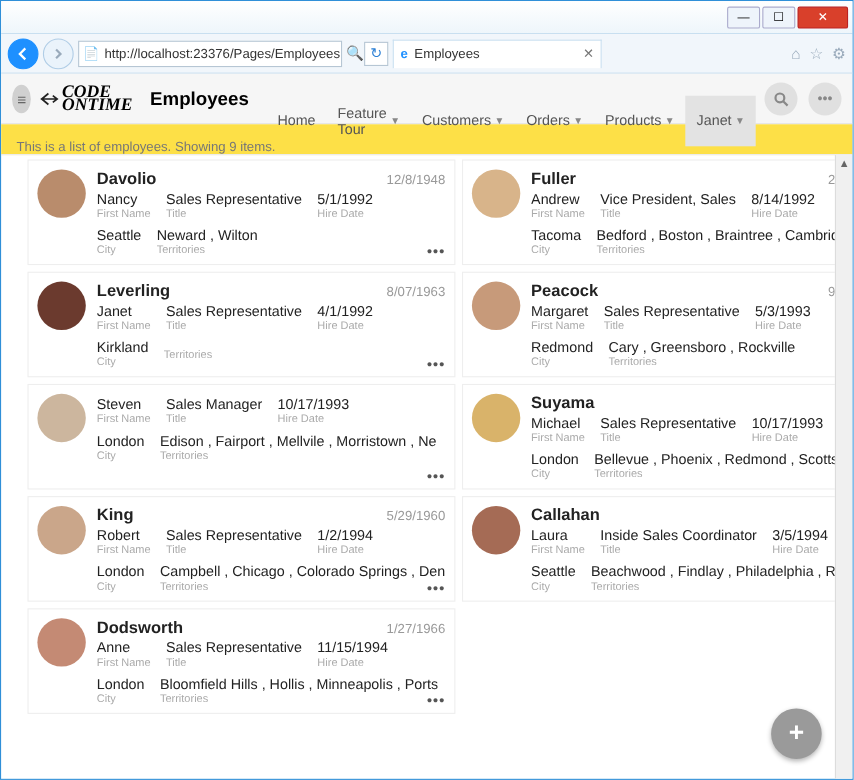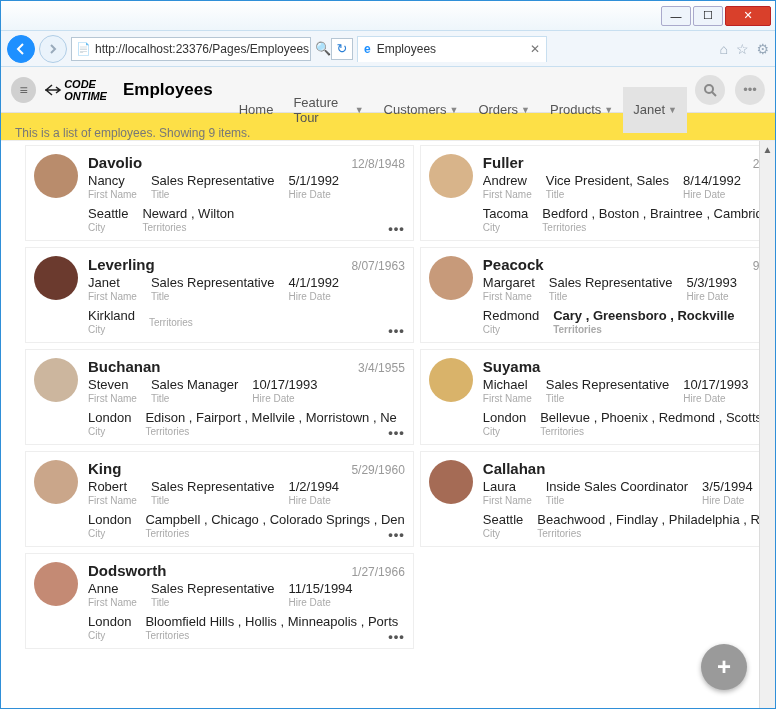--- a/index.html
+++ b/index.html
@@ -52,21 +52,21 @@
   .tab .close{margin-left:auto;color:#777;}
   .chrome-right{margin-left:auto;display:flex;gap:8px;color:#9ab;}
   .chrome-right span{font-size:14px;}
   
   .app-header {
     height:46px; background:#f6f6f6; border-bottom:1px solid #e1e1e1;
     display:flex; align-items:center; padding:0 10px; gap:8px;
   }
   .ham { width:26px;height:26px;border-radius:50%;background:#d0d0d0;display:flex;align-items:center;justify-content:center;color:#666;font-size:14px;}
   .logo { display:flex; align-items:center; gap:2px; font-weight:bold; font-style:italic;}
-  .logo .txt{line-height:12px;font-size:11px;}
+  .logo .txt{line-height:12px;font-size:16px;font-family:Liberation Serif, serif;}
   .app-title{font-size:17px;font-weight:600;margin-left:8px;margin-right:8px;}
   .nav-links{display:flex;gap:0;}
   .nav-link{padding:0 10px;height:46px;display:flex;align-items:center;color:#555;font-size:13px;gap:3px;margin-top:40px;}
   .nav-link.active{background:#e3e3e3;}
   .caret{font-size:9px;color:#888;}
   .app-header-right{margin-left:auto;display:flex;gap:10px;}
   .hbtn{width:30px;height:30px;border-radius:50%;background:#e0e0e0;display:flex;align-items:center;justify-content:center;color:#888;}
   
   .subheader{height:28px;background:#fde047;border-bottom:1px solid #ececec;display:flex;align-items:flex-end;padding:0 14px;color:#777;font-size:12px;}
   
@@ -309,36 +309,32 @@
               <div class="cell">
                 <span class="val">5/3/1993</span>
                 <span class="lbl">Hire Date</span>
               </div>
             </div>
             <div class="line3">
               <div class="cell">
                 <span class="val">Redmond</span>
                 <span class="lbl">City</span>
               </div>
-              <div class="cell" style="min-width:0;overflow:hidden;font-weight:bold;">
+              <div class="cell" style="min-width:0;overflow:hidden;">
                 <span class="val">Cary , Greensboro , Rockville</span>
                 <span class="lbl">Territories</span>
               </div>
             </div>
           </div>
         </div>
       </div>
       <div class="card">
         <div class="card-row">
           <div class="avatar" style="background:#ccb69e;"></div>
           <div class="card-body">
-            <div class="top-line">
-              <span class="lastname">Buchanan</span>
-              <span class="dob">3/4/1955</span>
-            </div>
             <div class="line2">
               <div class="cell">
                 <span class="val">Steven</span>
                 <span class="lbl">First Name</span>
               </div>
               <div class="cell">
                 <span class="val">Sales Manager</span>
                 <span class="lbl">Title</span>
               </div>
               <div class="cell">

